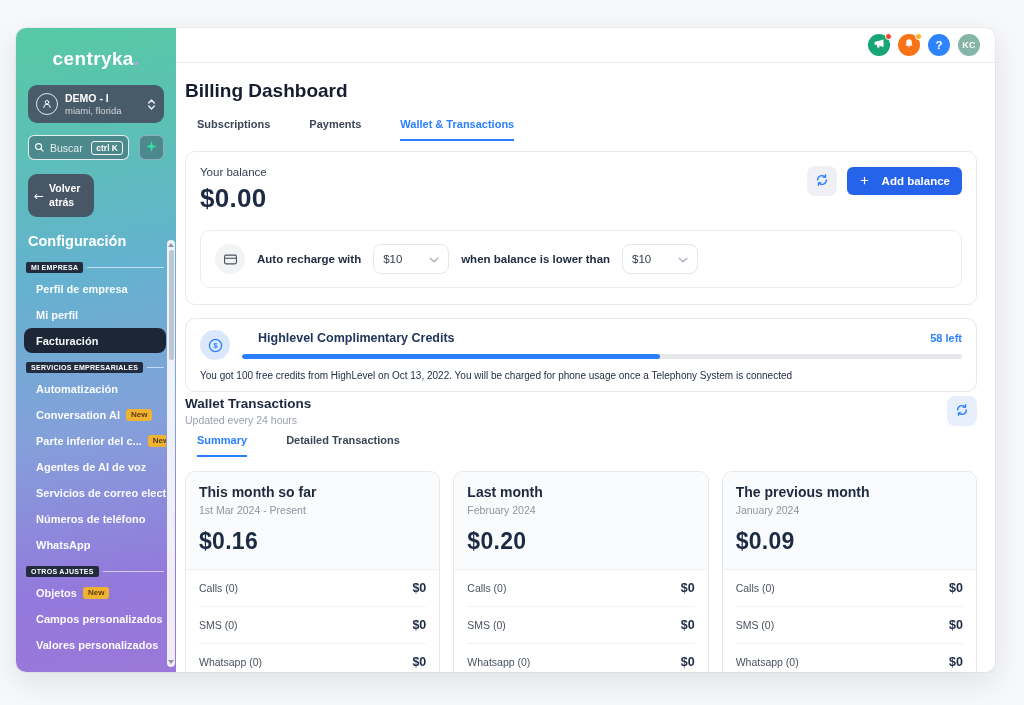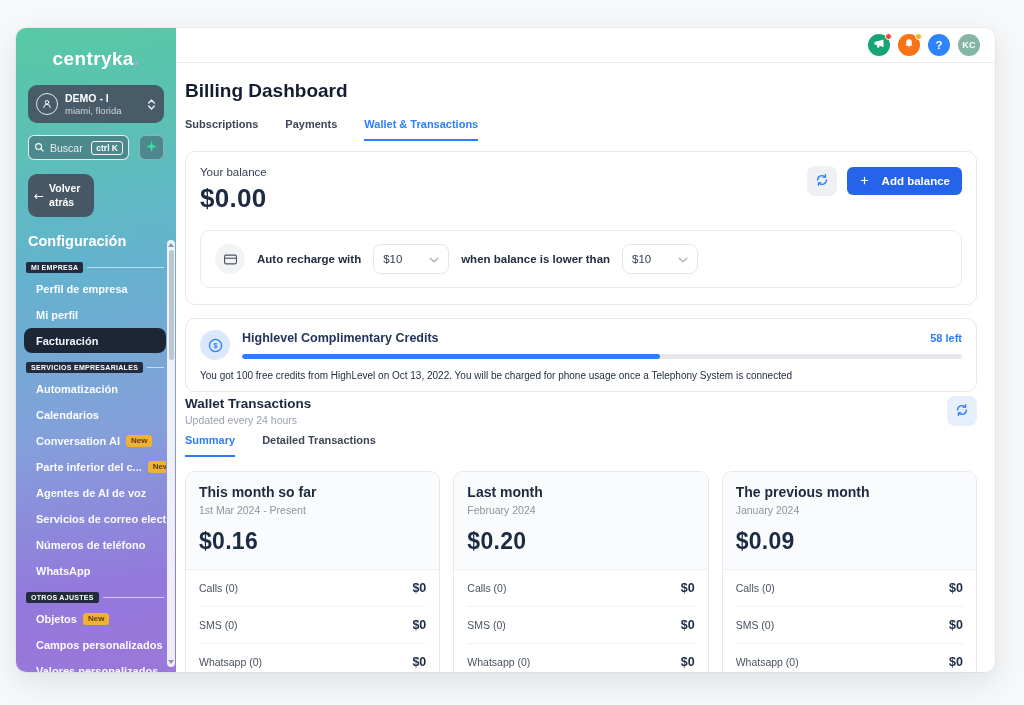--- a/index.html
+++ b/index.html
@@ -80,21 +80,21 @@
   .tb-icon.orange { background:#f97316; }
   .tb-icon.blue { background:#2e84ff; color:#fff; font-size:11.5px; font-weight:bold; }
   .tb-icon.avatar { background:#84b5a6; color:#fff; font-size:9px; font-weight:bold; letter-spacing:.3px; }
   .tb-dot { position:absolute; top:-1px; right:-2px; width:7px; height:7px; border-radius:50%; border:1.5px solid #fff; }
   .tb-dot.red { background:#f04438; }
   .tb-dot.yellow { background:#fdb022; }
   .content { flex:1; padding:0 18px 0 9px; overflow:hidden; }
   .page-title { font-size:19px; font-weight:bold; color:#141d30; margin-top:17px; }
   .tabs { display:flex; gap:27px; margin-top:16px; }
   .tab { font-size:11px; font-weight:bold; color:#3c4657; padding-bottom:9px; cursor:pointer;
-    border-bottom:2px solid transparent; }
+    border-bottom:2px solid transparent;margin-left:12px; }
   .tab.active { color:#2b7fff; border-bottom-color:#2b7fff; }
   
   .bal-card { border:1px solid #e6e8ec; border-radius:10px; margin-top:10px; padding:14px 14px 16px; position:relative; }
   .bal-label { font-size:11.5px; font-weight:normal; color:#364152; }
   .bal-amount { font-size:26px; font-weight:bold; color:#1c2a44; margin-top:5px; letter-spacing:.3px; }
   .bal-actions { position:absolute; top:14px; right:14px; display:flex; align-items:center; gap:10px; }
   .refresh-btn { width:30px; height:30px; border-radius:8px; background:#eef0f4; border:none;
     display:flex; align-items:center; justify-content:center; cursor:pointer; }
   .refresh-btn.blue-bg { background:#e8effc; }
   .add-btn { height:28px; background:#2563eb; color:#fff; border:none; border-radius:6px;
@@ -112,21 +112,21 @@
   }
   .select.w76 { width:76px; }
   .select.placeholder { color:#b9bfc9; min-width:130px; font-size:11px; }
   
   .cr-card { border:1px solid #e6e8ec; border-radius:10px; margin-top:13px; padding:11px 14px 10px; }
   .cr-top { display:flex; gap:12px; align-items:flex-start; }
   .cr-icon { width:30px; height:30px; border-radius:50%; background:#dbe8fb; flex:0 0 30px;
     display:flex; align-items:center; justify-content:center; }
   .cr-main { flex:1; min-width:0; padding-top:1px; }
   .cr-head { display:flex; align-items:center; justify-content:space-between; }
-  .cr-title { font-size:12.5px; font-weight:bold; color:#21355c; }
+  .cr-title { font-size:12.5px; font-weight:bold; color:#21355c;margin-left:16px; }
   .cr-left { font-size:11px; font-weight:bold; color:#2b7fff; }
   .cr-bar { margin-top:9px; height:5px; background:#e6e8ec; border-radius:3px; overflow:hidden; }
   .cr-fill { height:100%; background:#2b7fff; border-radius:3px; }
   .cr-desc { margin-top:10px; font-size:10px; color:#1d2940; }
   
   .wt-head { margin-top:4px; display:flex; justify-content:space-between; align-items:flex-start; }
   .wt-title { font-size:13.5px; font-weight:bold; color:#1d2940; }
   .wt-sub { font-size:10.5px; color:#9aa1ad; margin-top:3px; }
   .wt-actions { display:flex; align-items:center; gap:8px; }
   .tabs.sub { margin-top:8px; gap:27px; }
@@ -216,23 +216,20 @@
       </div>
 
       <div class="sec-row">
         <span class="sec-badge">SERVICIOS EMPRESARIALES</span>
         <span class="sec-line"></span>
       </div>
       <div class="nav-item">
         <span>Automatización</span>
       </div>
       <div class="nav-item">
-        <span>Calendarios</span>
-      </div>
-      <div class="nav-item">
         <span>Conversation AI</span>
         <span class="new-badge">New</span>
       </div>
       <div class="nav-item">
         <span>Parte inferior del c...</span>
         <span class="new-badge">New</span>
       </div>
       <div class="nav-item">
         <span>Agentes de AI de voz</span>
       </div>

